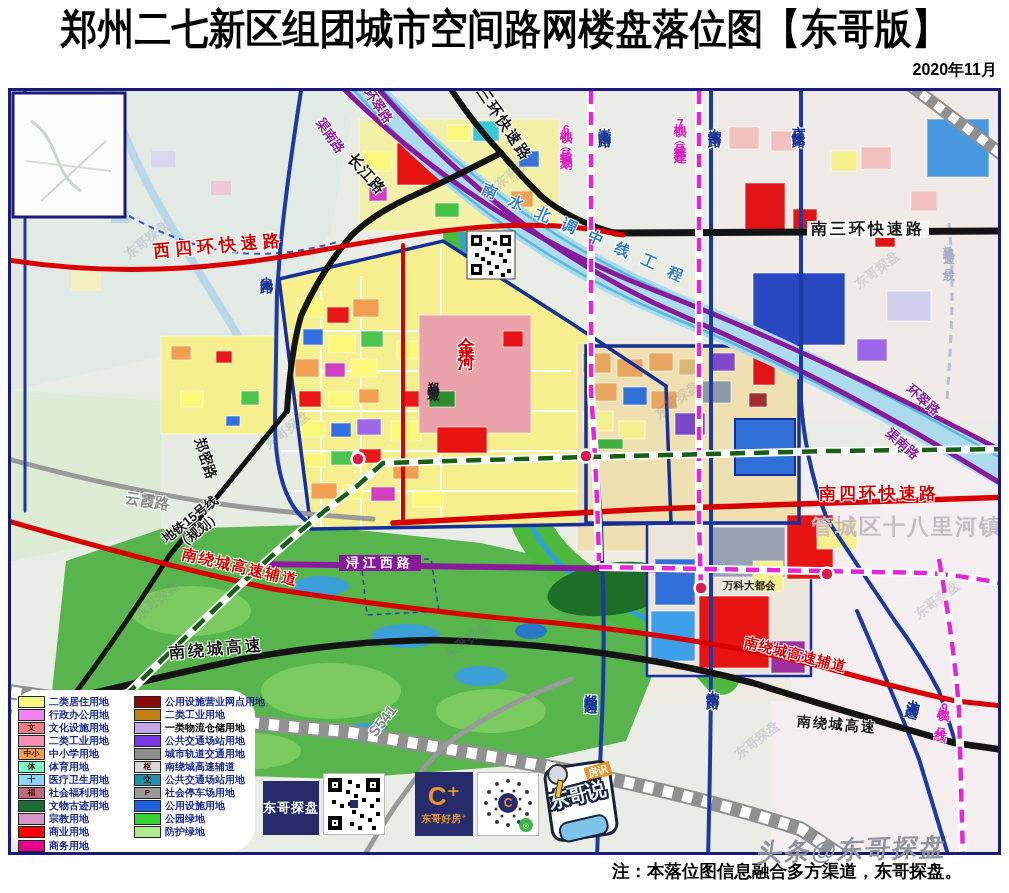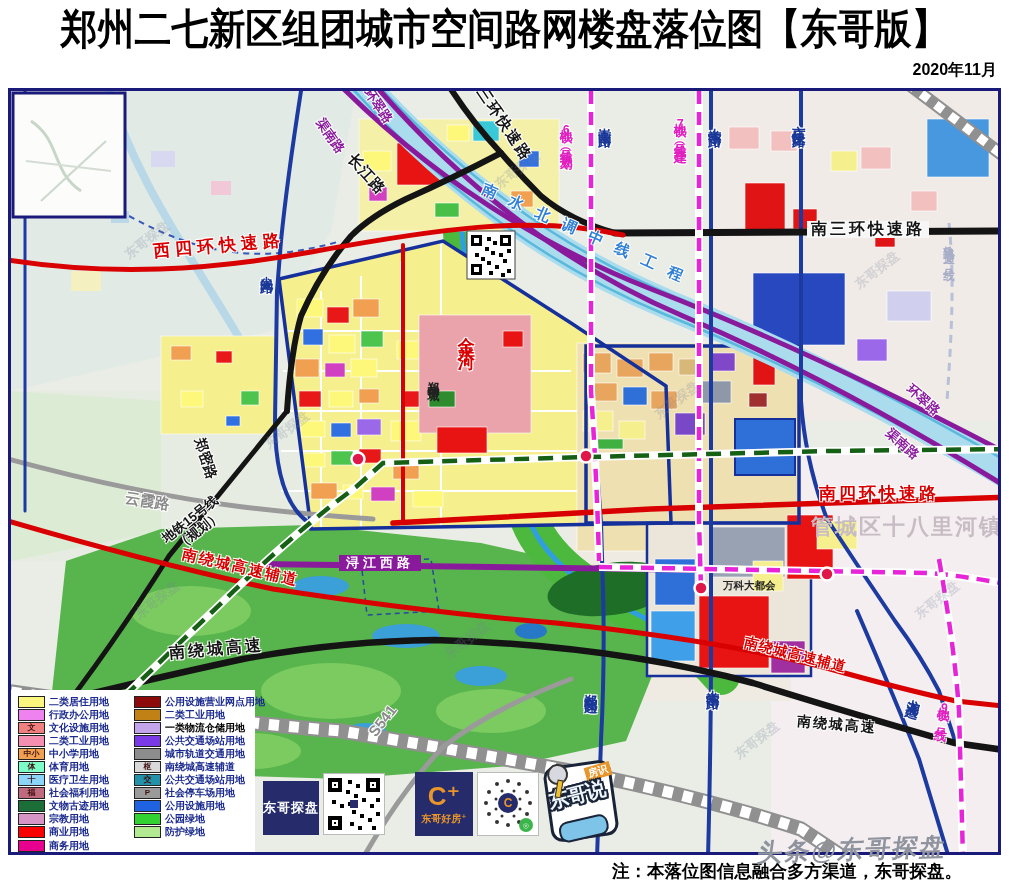--- a/index.html
+++ b/index.html
@@ -24,21 +24,21 @@
   .gry{color:#8a8a8a;}
   .canal-t{color:#2f7fd4;}
   .faint{color:#a8aec8;text-shadow:none;}
   .faint2{color:#c8bcc4;text-shadow:none;white-space:nowrap;}
   .purbg{background:#8a1a9c;color:#fff;padding:1px 7px;text-shadow:none;letter-spacing:4px;}
   .onwhite{background:#f6f6f6;padding:0 4px;}
   .wm{position:absolute;font-size:13px;color:rgba(120,130,155,.25);transform:rotate(-38deg);
       pointer-events:none;z-index:5;font-weight:bold;}
   
   .legend{position:absolute;left:0;bottom:0;width:244px;height:162px;background:#fff;
-    z-index:8;padding:5px 4px 0 7px;box-sizing:border-box;display:flex;}
+    z-index:8;padding:5px 4px 0 7px;box-sizing:border-box;display:flex;border-radius:26px;}
   .lg-col{display:flex;flex-direction:column;}
   .lg-col.c1{width:116px;} .lg-col.c2{width:104px;}
   .lg-row{display:flex;align-items:center;height:13.1px;}
   .sw{position:relative;width:25px;height:10px;border:1px solid #222;margin-right:4px;flex:none;}
   .sw i{position:absolute;inset:0;font-style:normal;font-size:8px;line-height:9px;
         text-align:center;color:#401010;font-weight:bold;letter-spacing:0;}
   .lg-t{font-size:10px;font-weight:bold;color:#1b2a8e;white-space:nowrap;}
   .lg-bold .lg-t{color:#000;}
   
   .logo{position:absolute;z-index:9;}

